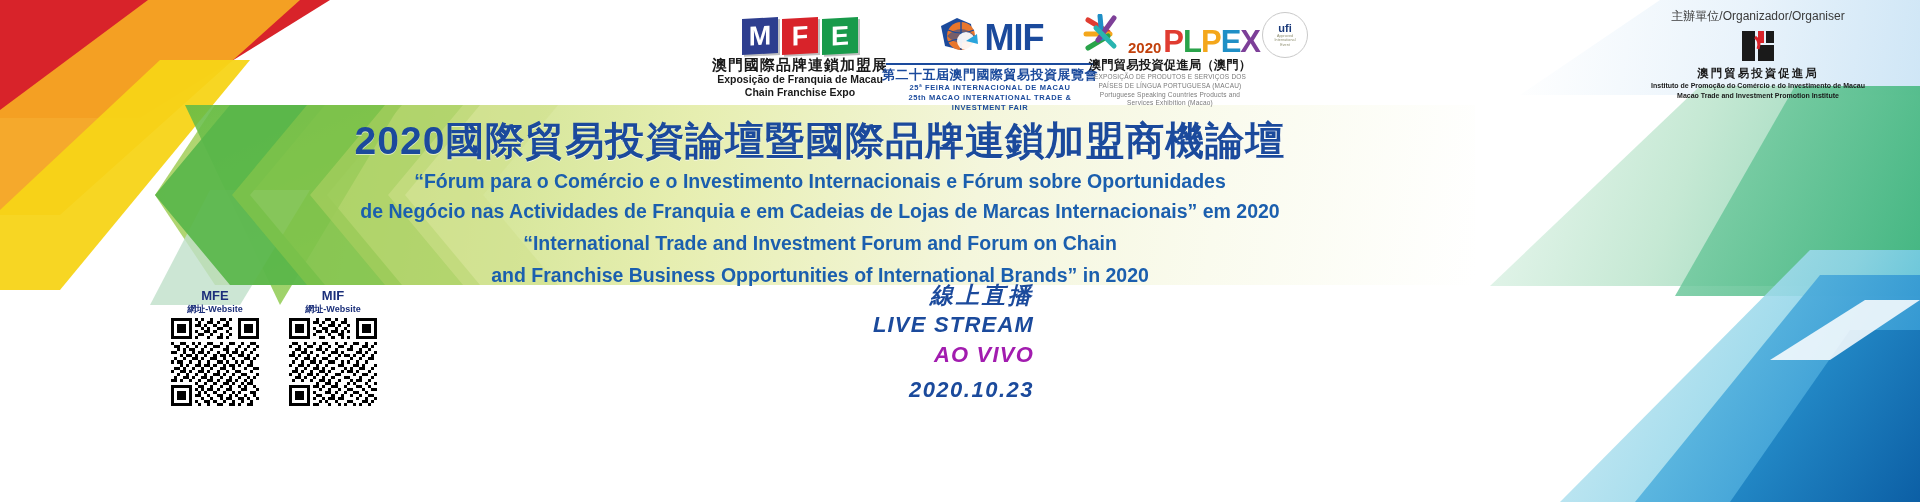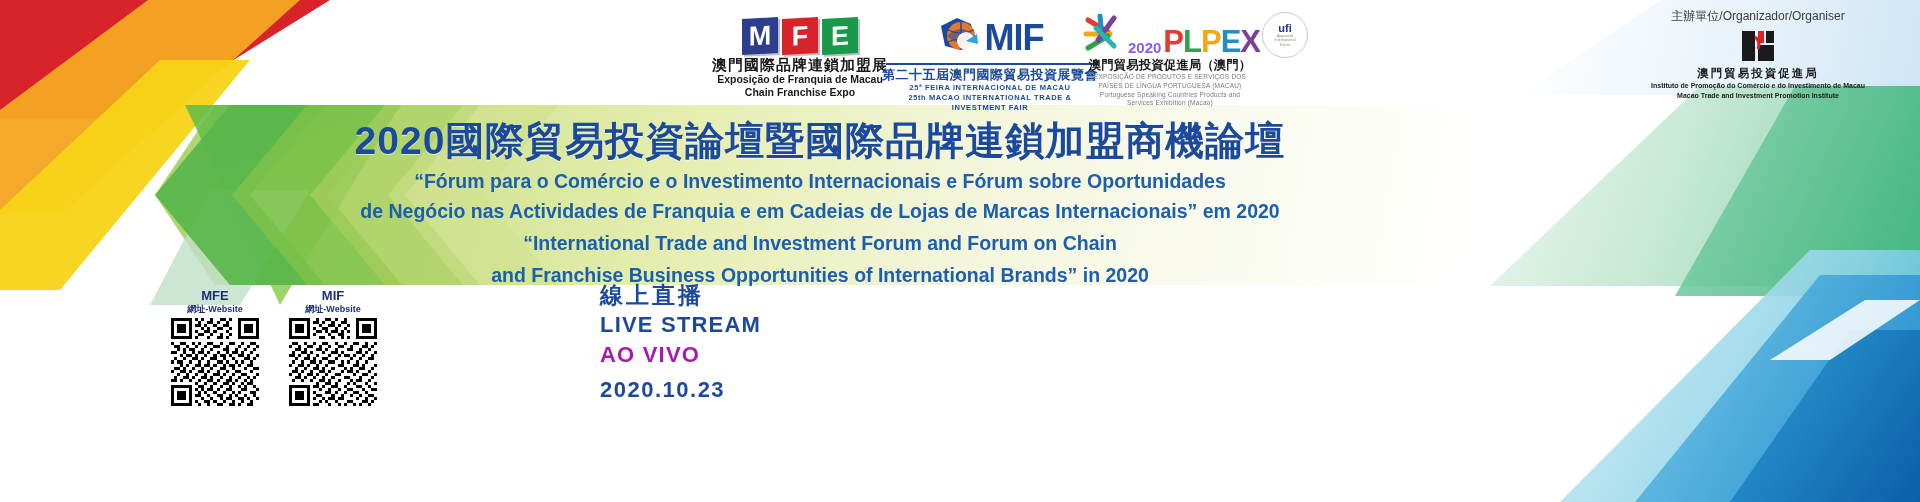--- a/index.html
+++ b/index.html
@@ -143,21 +143,21 @@
     font-size:36px;font-weight:bold;color:#1b4a9c;letter-spacing:-1px;
     font-family:"Liberation Sans",sans-serif;line-height:40px;
   }
   .mif-rule{height:2px;background:#1b4a9c;margin:3px 6px 2px;}
   .mif-cn{font-size:13px;font-weight:bold;color:#1b4a9c;letter-spacing:.5px;line-height:1.2;}
   .mif-pt{font-size:7.5px;font-weight:bold;color:#1b4a9c;letter-spacing:.6px;line-height:1.35;}
 
   
   #logo-plpex{left:1075px;top:14px;width:190px;}
   .plp-top{display:flex;align-items:flex-end;justify-content:center;gap:2px;}
-  .plp-year{font-size:15px;font-weight:bold;color:#8b5cf6;margin-bottom:2px;}
+  .plp-year{font-size:15px;font-weight:bold;color:#c2410c;margin-bottom:2px;}
   .plp-word{font-size:31px;font-weight:bold;letter-spacing:-1px;line-height:32px;}
   .plp-word span:nth-child(1){color:#e03c31;}
   .plp-word span:nth-child(2){color:#2aa34a;}
   .plp-word span:nth-child(3){color:#f4a71b;}
   .plp-word span:nth-child(4){color:#1f8fc6;}
   .plp-word span:nth-child(5){color:#7d3f98;}
   .plp-cn{font-size:12.5px;font-weight:bold;color:#1a1a1a;line-height:1.2;}
   .plp-pt{font-size:6.5px;color:#7a7a7a;line-height:1.35;letter-spacing:.2px;}
   .plp-en{font-size:6.5px;color:#7a7a7a;line-height:1.35;letter-spacing:.2px;}
 
@@ -194,21 +194,21 @@
     font-size:19.5px;font-weight:bold;color:#1b5fae;line-height:26px;
     margin-top:4px;
   }
   .t-en{
     font-size:19.5px;font-weight:bold;color:#1b5fae;line-height:26px;
     margin-top:6px;
   }
 
   
   #live-block{
-    position:absolute;left:600px;top:280px;width:470px;text-align:left;
+    position:absolute;left:564px;top:280px;width:470px;text-align:right;font-style:italic;
   }
   .live-cn{font-size:23px;font-weight:bold;color:#1b4a9c;letter-spacing:3px;line-height:30px;}
   .live-en{font-size:22px;font-weight:bold;color:#1b4a9c;letter-spacing:1.2px;line-height:30px;}
   .live-pt{font-size:22px;font-weight:bold;color:#a21caf;letter-spacing:1.2px;line-height:30px;}
   .live-date{font-size:22px;font-weight:bold;color:#1b4a9c;letter-spacing:1.5px;line-height:32px;margin-top:4px;}
 
   
   .qr-group{position:absolute;top:288px;text-align:center;}
   #qr-mfe{left:160px;width:110px;}
   #qr-mif{left:278px;width:110px;}

